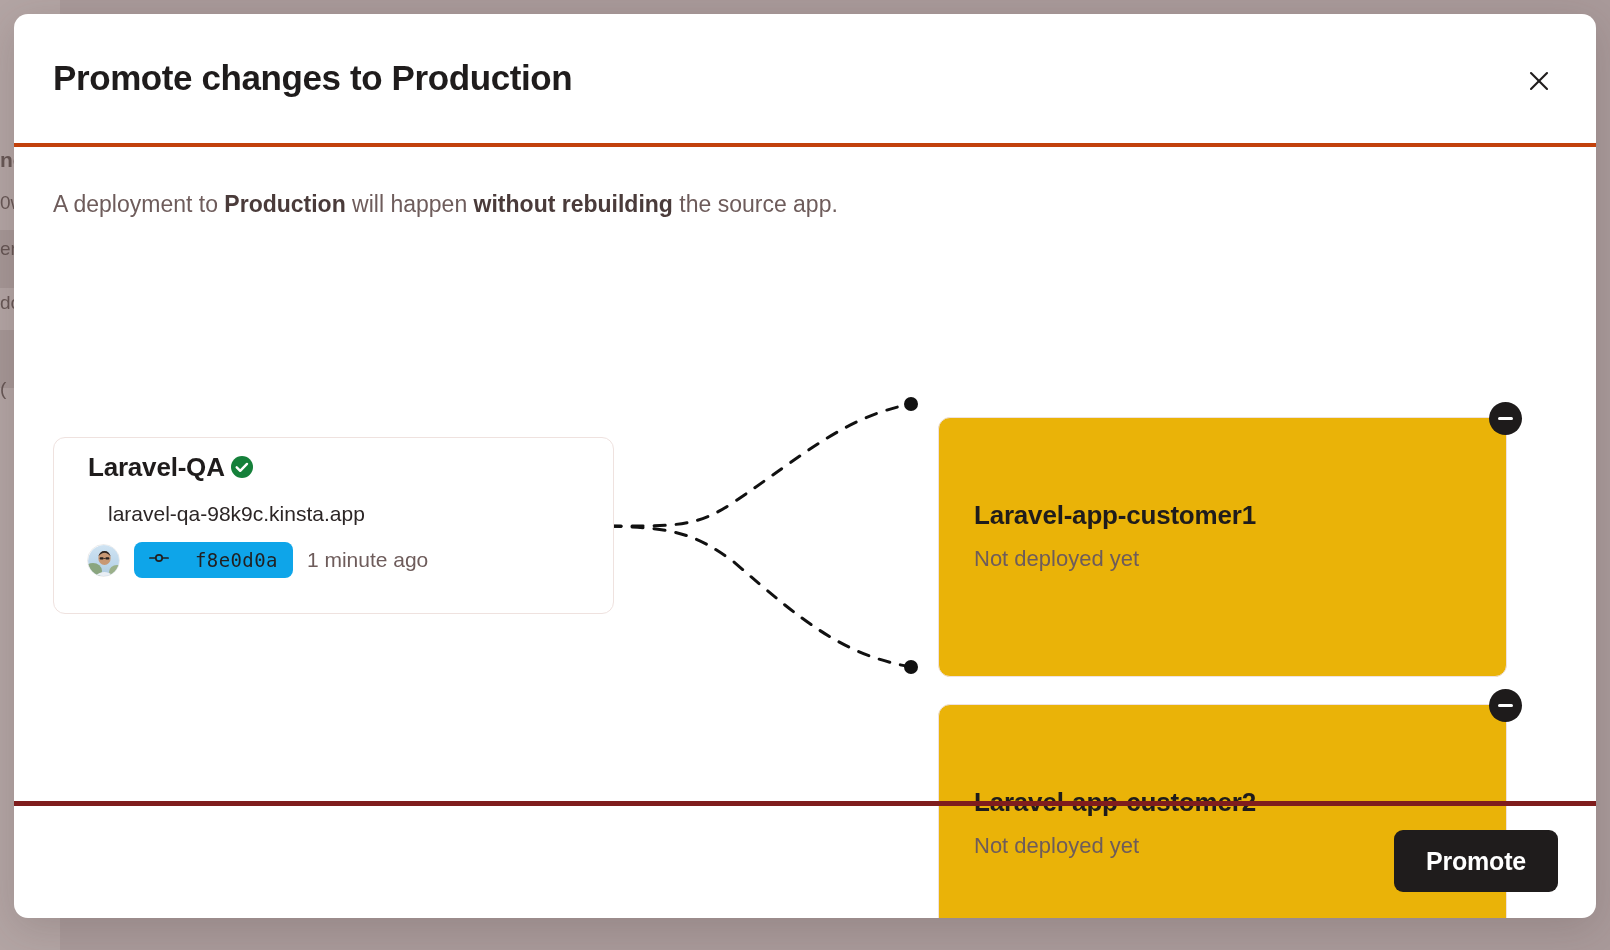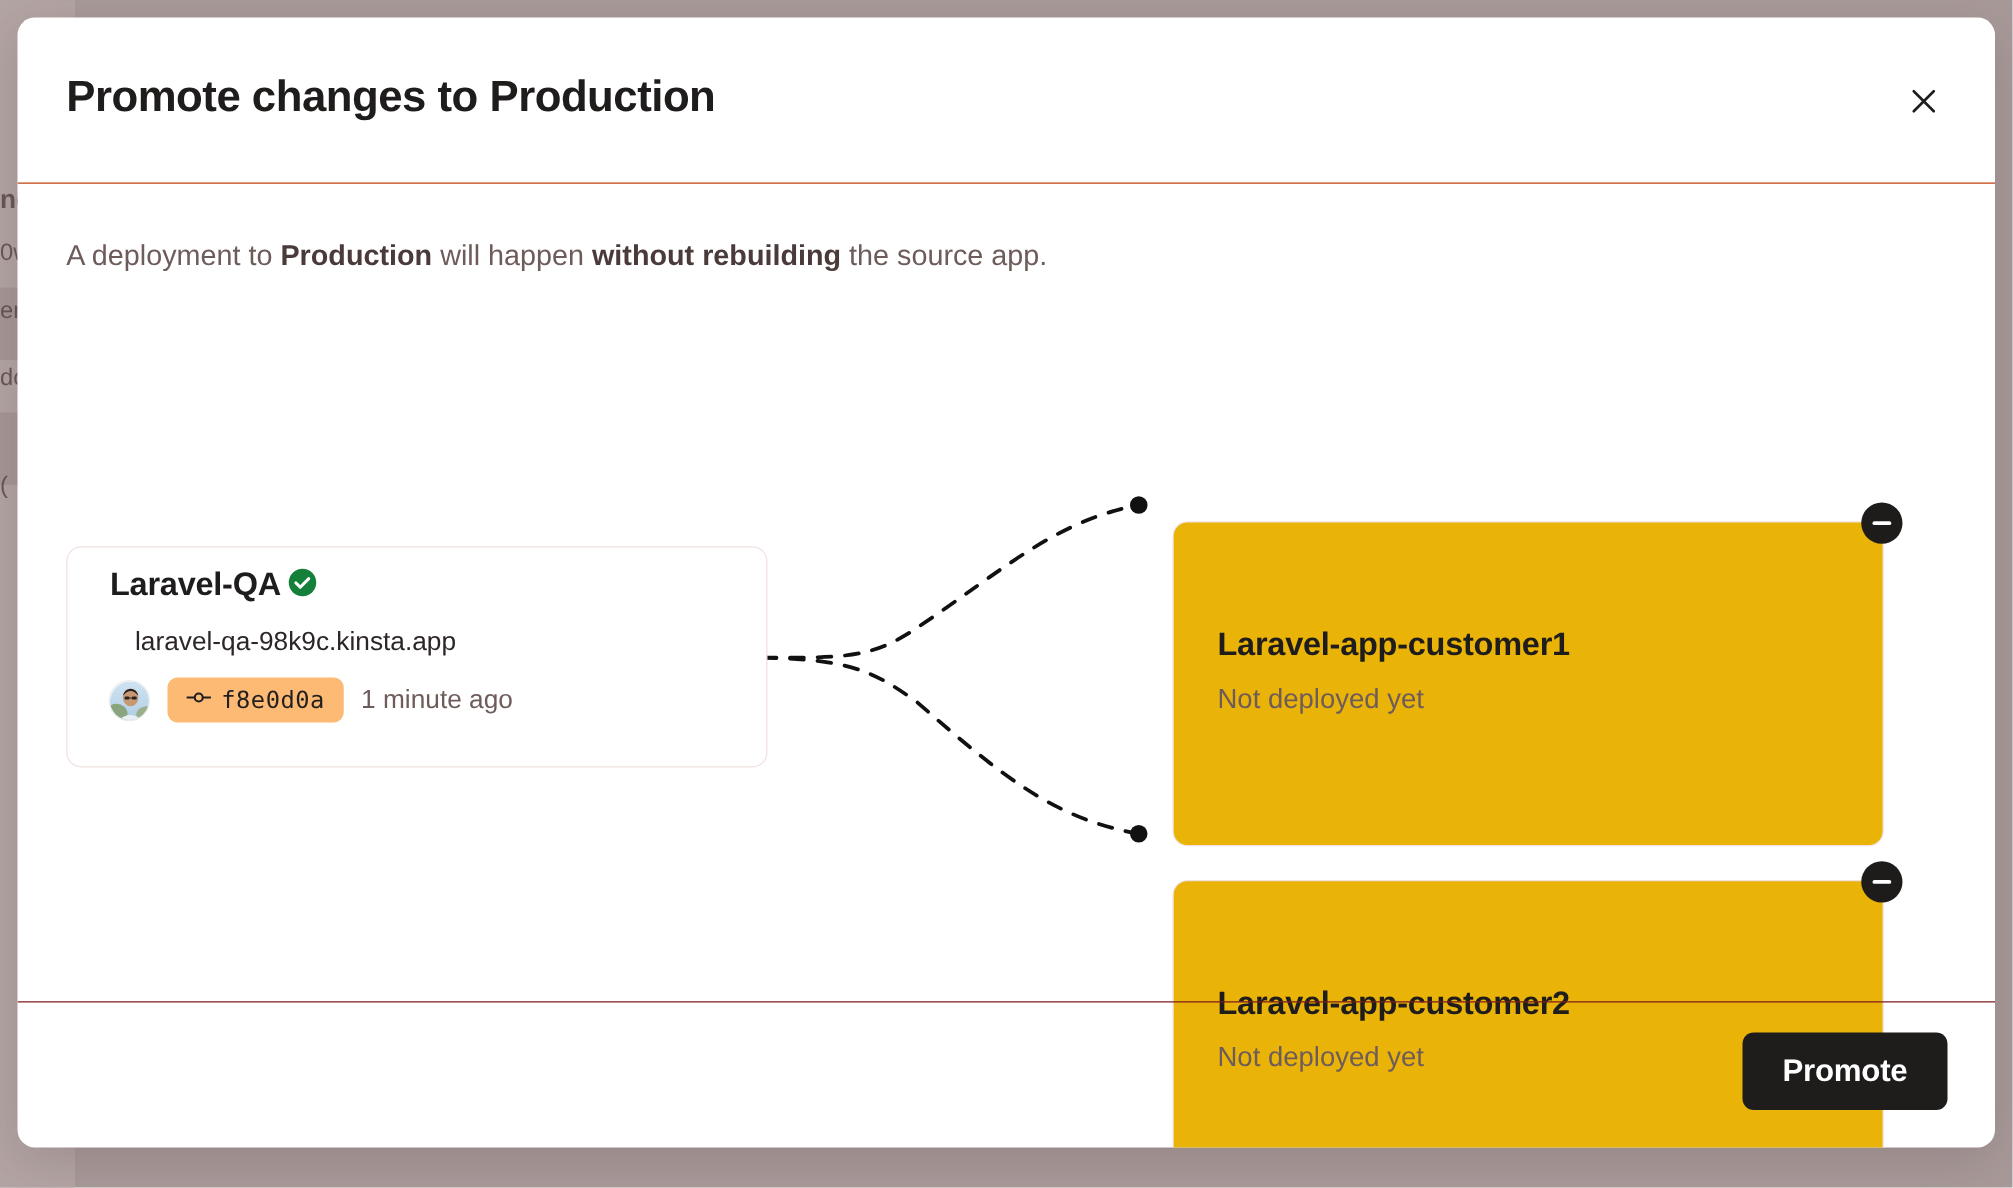--- a/index.html
+++ b/index.html
@@ -41,21 +41,21 @@
     background: #ffffff;
     border-radius: 14px;
     box-shadow: 0 10px 40px rgba(60,45,45,.18);
     overflow: hidden;
   }
 
   
   .modal-header {
     position: relative;
     height: 133px;
-    border-bottom: 1px solid #c2410c;
+    border-bottom: 4px solid #c2410c;
   }
   .modal-title {
     position: absolute;
     left: 39px; top: 44px;
     font-size: 35px;
     font-weight: 700;
     color: #1f1c1c;
     letter-spacing: -0.4px;
   }
   .close-btn {
@@ -123,22 +123,22 @@
     left: 33px; top: 104px;
     display: flex; align-items: center; gap: 14px;
   }
   .avatar {
     width: 33px; height: 33px; border-radius: 50%;
     overflow: hidden; flex: none;
     border: 1px solid rgba(0,0,0,.08);
   }
   .avatar svg { display: block; }
   .commit-chip {
-    display: flex; align-items: center; gap: 8px;
-    background: #fdba74;
+    display: flex; align-items: center; gap: 26px;
+    background: #0ea5e9;
     border-radius: 8px;
     padding: 7px 15px;
     cursor: pointer;
   }
   .commit-hash {
     font-family: "DejaVu Sans Mono", monospace;
     font-size: 19px; color: #221f1f;
     letter-spacing: .4px;
   }
   .commit-time {
@@ -178,21 +178,21 @@
   }
   .remove-badge .bar {
     width: 15px; height: 2.6px;
     background: #fff; border-radius: 2px;
   }
 
   
   .modal-footer {
     position: relative;
     height: 117px;
-    border-top: 1px solid #7f1d1d;
+    border-top: 5px solid #7f1d1d;
   }
   .promote-btn {
     position: absolute;
     right: 38px; top: 24px;
     background: #1f1c1c;
     color: #ffffff;
     border: none;
     border-radius: 9px;
     padding: 0 32px;
     height: 62px;

